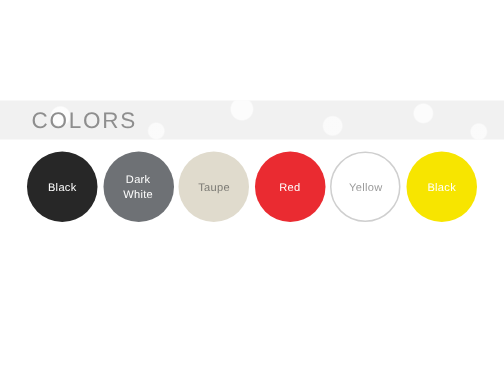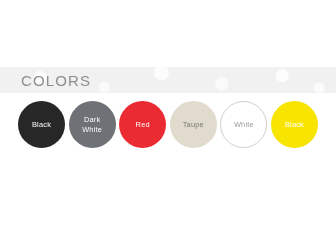--- a/index.html
+++ b/index.html
@@ -85,25 +85,25 @@
   <div id="section-title" style="color: rgb(142, 142, 142);">COLORS</div>
 </div>
 
 <div id="swatch-row">
     <div class="swatch single" style="background: rgb(39, 39, 39);">
       <div class="swatch-label" style="color: rgb(255, 255, 255);">Black</div>
     </div>
     <div class="swatch" style="background: rgb(110, 113, 117);">
       <div class="swatch-label" style="color: rgb(255, 255, 255);">Dark White</div>
     </div>
+    <div class="swatch single" style="background: rgb(224, 219, 205);">
+      <div class="swatch-label" style="color: rgb(123, 122, 116);">Taupe</div>
+    </div>
     <div class="swatch single" style="background: rgb(234, 43, 49);">
       <div class="swatch-label" style="color: rgb(255, 255, 255);">Red</div>
     </div>
-    <div class="swatch single" style="background: rgb(224, 219, 205);">
-      <div class="swatch-label" style="color: rgb(123, 122, 116);">Taupe</div>
-    </div>
     <div class="swatch single" style="background: rgb(255, 255, 255); border: 1px solid rgb(207, 207, 207);">
-      <div class="swatch-label" style="color: rgb(154, 154, 154);">White</div>
+      <div class="swatch-label" style="color: rgb(154, 154, 154);">Yellow</div>
     </div>
     <div class="swatch single" style="background: rgb(247, 229, 0);">
       <div class="swatch-label" style="color: rgb(255, 255, 255);">Black</div>
     </div>
   </div>
 
 </body></html>

